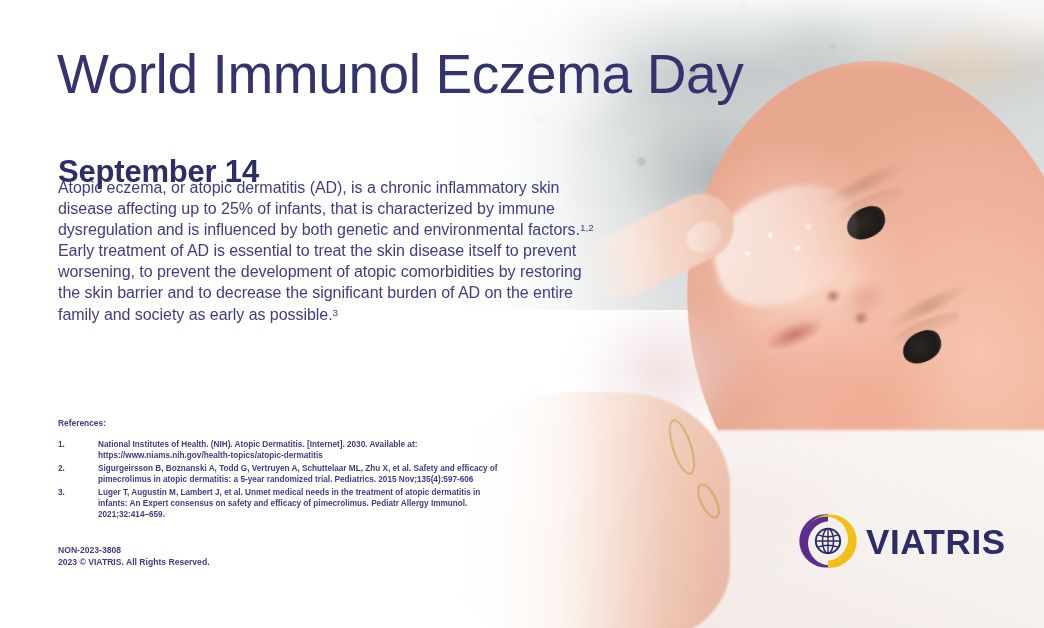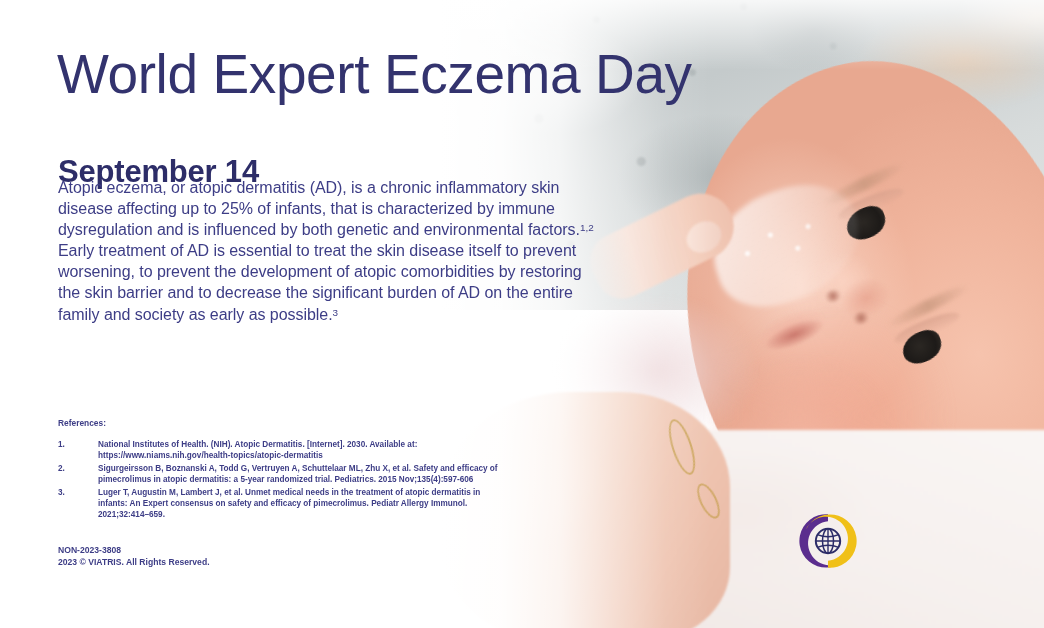--- a/index.html
+++ b/index.html
@@ -387,21 +387,21 @@
     <div class="ring"></div>
     <div class="ring2"></div>
     <div class="finger"></div>
     <div class="nail"></div>
     <div class="left-fade"></div>
     <div class="top-fade"></div>
   </div>
 
   <div class="content">
 
-    <div class="title">World Expert Eczema Day</div>
+    <div class="title">World Immunol Eczema Day</div>
 
     <div class="subtitle">September 14</div>
 
     <p class="body-para p1"><span>Atopic eczema, or atopic dermatitis (AD), is a chronic inflammatory skin disease affecting up to 25% of infants, that is characterized by immune dysregulation and is influenced by both genetic and environmental factors.</span><sup>1,2</sup><span> Early treatment of AD is essential to treat the skin disease itself to prevent worsening, to prevent the development of atopic comorbidities by restoring the skin barrier and to decrease the significant burden of AD on the entire family and society as early as possible.</span><sup>3</sup></p>
 
 
     <div class="refs">
       <div class="refs-title">References:</div>
 
       <div class="ref-row">
@@ -429,16 +429,17 @@
       <svg class="logo-mark" viewBox="0 0 100 100">
         <path d="M50 4 A46 46 0 1 0 88 70 A38 38 0 1 1 50 16 Z" fill="#5b2d8e"></path>
         <path d="M50 96 A46 46 0 1 0 12 30 A38 38 0 1 1 50 84 Z" fill="#f0c018"></path>
         <circle cx="50" cy="50" r="21" fill="none" stroke="#2c2c68" stroke-width="3.4"></circle>
         <ellipse cx="50" cy="50" rx="9.5" ry="21" fill="none" stroke="#2c2c68" stroke-width="2.6"></ellipse>
         <line x1="29" y1="50" x2="71" y2="50" stroke="#2c2c68" stroke-width="2.6"></line>
         <path d="M31.5 39 Q50 46.5 68.5 39" fill="none" stroke="#2c2c68" stroke-width="2.4"></path>
         <path d="M31.5 61 Q50 53.5 68.5 61" fill="none" stroke="#2c2c68" stroke-width="2.4"></path>
         <line x1="50" y1="29" x2="50" y2="71" stroke="#2c2c68" stroke-width="2.4"></line>
       </svg>
+      <div class="logo-word">VIATRIS</div>
     </div>
 
   </div>
 </div>
 
 </body></html>

